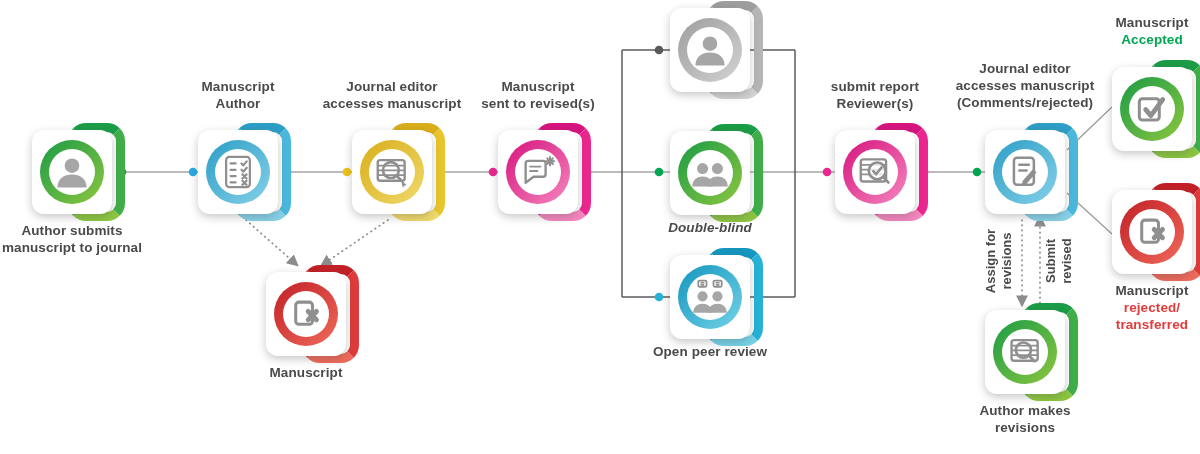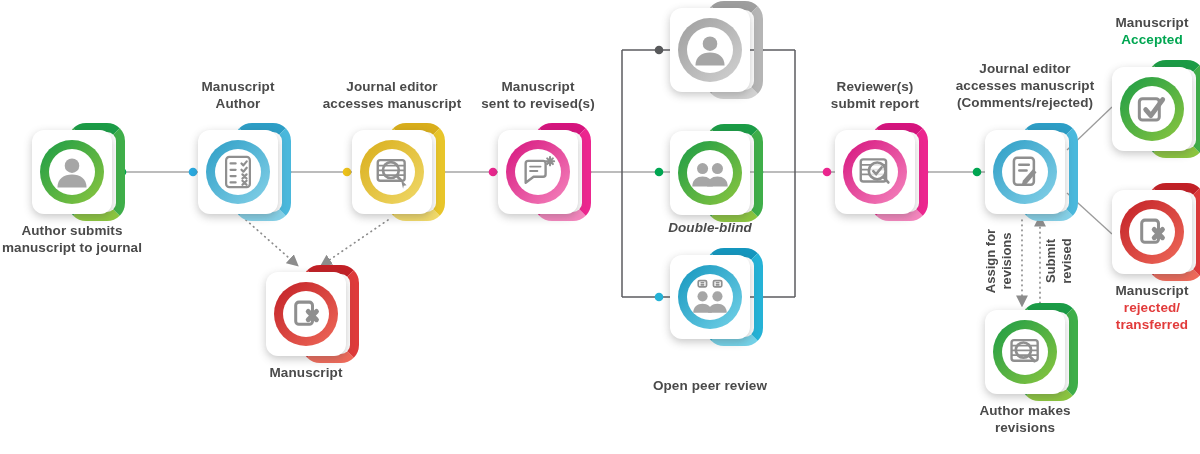--- a/index.html
+++ b/index.html
@@ -227,21 +227,21 @@
                   <path d="M1.4 22c0-3.9 2.7-5.8 5.9-5.8s5.9 1.9 5.9 5.8z"></path>
                   <circle cx="16.7" cy="11.6" r="3.2"></circle>
                   <path d="M10.8 22c0-3.9 2.7-5.8 5.9-5.8s5.9 1.9 5.9 5.8z"></path>
                 </g>
               </svg>
             </span>
           </div>
         </div>
       </div>
     </div>
-    <div class="nlabel" style="left: 625px; top: 343px; width: 170px; margin-top: 34px;">
+    <div class="nlabel" style="left: 625px; top: 343px; width: 170px;">
       <div>Open peer review</div>
     </div>
     <div class="node" style="left: 835px; top: 130px;">
       <div class="bracket" style="border-color:#EC268F;border-top-color:#D6147E;border-bottom-color:#F586BE"></div>
       <div class="card">
         <div class="ring" style="background:linear-gradient(135deg,#D6147E,#F586BE)">
           <div class="ring-inner">
             <span class="icon">
               <svg viewBox="0 0 24 24">
                 <g fill="none" stroke="#8F8F8F" stroke-linecap="round">
@@ -251,22 +251,22 @@
                   <path d="M10.9 11.4l1.8 1.9 3.5-4.2" stroke-width="1.6"></path>
                   <path d="M17.4 15.4l3 3.2" stroke-width="1.7"></path>
                 </g>
               </svg>
             </span>
           </div>
         </div>
       </div>
     </div>
     <div class="nlabel" style="left: 800px; top: 78px; width: 150px;">
+      <div>submit report</div>
       <div>Reviewer(s)</div>
-      <div>submit report</div>
     </div>
     <div class="node" style="left: 985px; top: 130px;">
       <div class="bracket" style="border-color:#4AB8DC;border-top-color:#2D9EC6;border-bottom-color:#85D1E8"></div>
       <div class="card">
         <div class="ring" style="background:linear-gradient(135deg,#2D9EC6,#85D1E8)">
           <div class="ring-inner">
             <span class="icon">
               <svg viewBox="0 0 24 24">
                 <g fill="none" stroke="#8F8F8F" stroke-width="1.6" stroke-linecap="round">
                   <rect x="5" y="3" width="12.6" height="17" rx="2"></rect>

